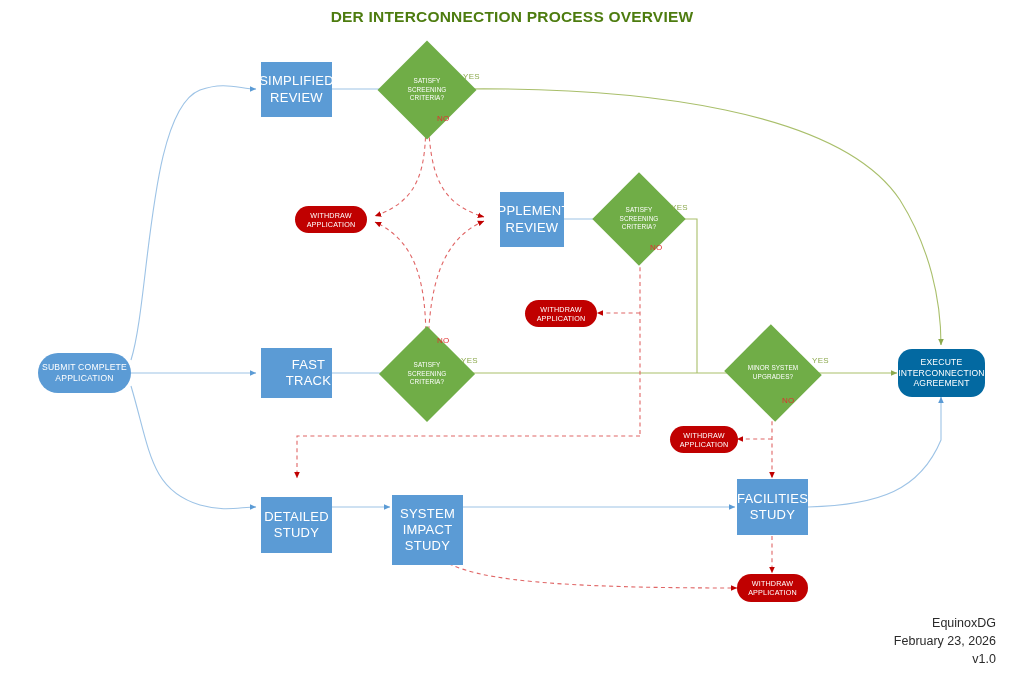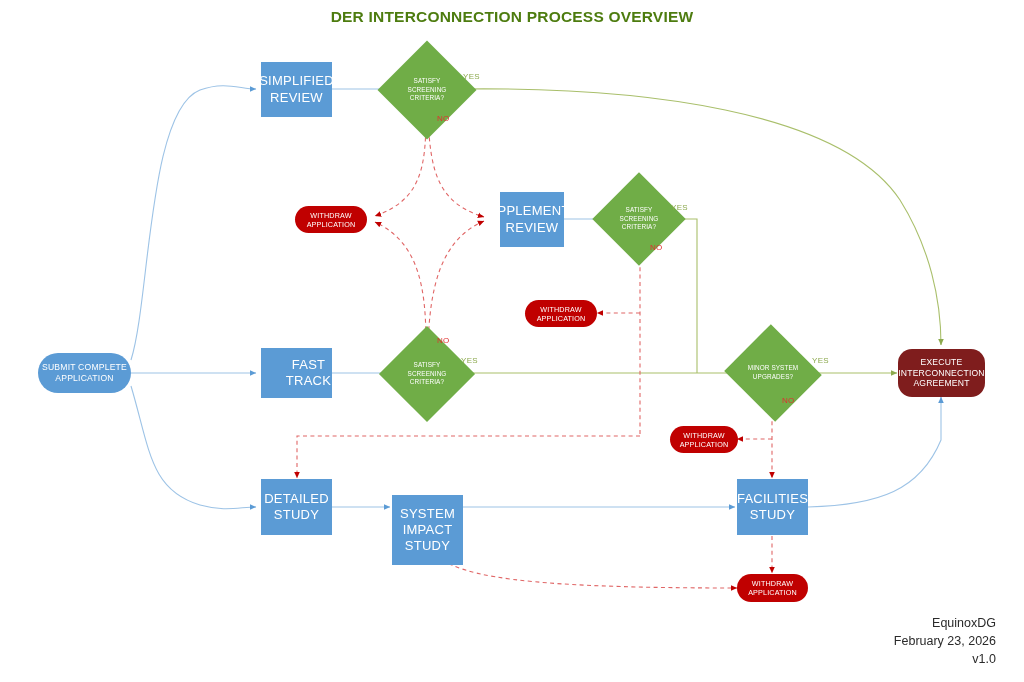--- a/index.html
+++ b/index.html
@@ -47,21 +47,21 @@
     font-size: 13px;
     letter-spacing: 0.25px;
   }
   .pill-blue {
     background: #5B9BD5;
     border-radius: 999px;
     font-size: 8.6px;
     letter-spacing: 0.2px;
   }
   .pill-green {
-    background: #7f1d1d;
+    background: #0369a1;
     border-radius: 14px;
     font-size: 8.6px;
     letter-spacing: 0.2px;
   }
   .pill-red {
     background: #C00000;
     border-radius: 999px;
     font-size: 7.2px;
     letter-spacing: 0.15px;
   }
@@ -233,21 +233,21 @@
     <span>EXECUTE
 INTERCONNECTION
 AGREEMENT</span>
   </div>
 
   <div class="node pill-red" style="left:670px; top:426px; width:68px; height:27px;">
     <span>WITHDRAW
 APPLICATION</span>
   </div>
 
-  <div class="node proc" style="left:261px; top:479px; width:71px; height:56px;">
+  <div class="node proc" style="left:261px; top:497px; width:71px; height:56px;">
     <span>DETAILED
 STUDY</span>
   </div>
 
   <div class="node proc" style="left:392px; top:495px; width:71px; height:70px;">
     <span>SYSTEM IMPACT
 STUDY</span>
   </div>
 
   <div class="node proc" style="left:737px; top:479px; width:71px; height:56px;">

